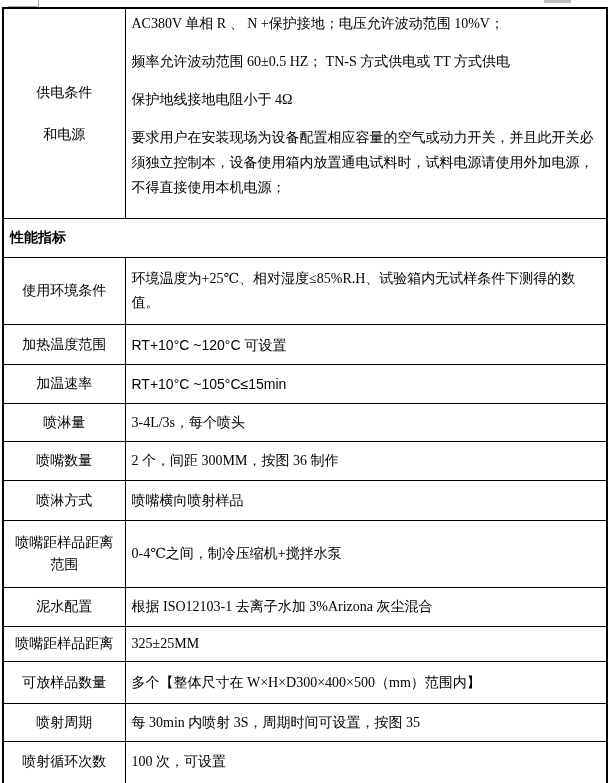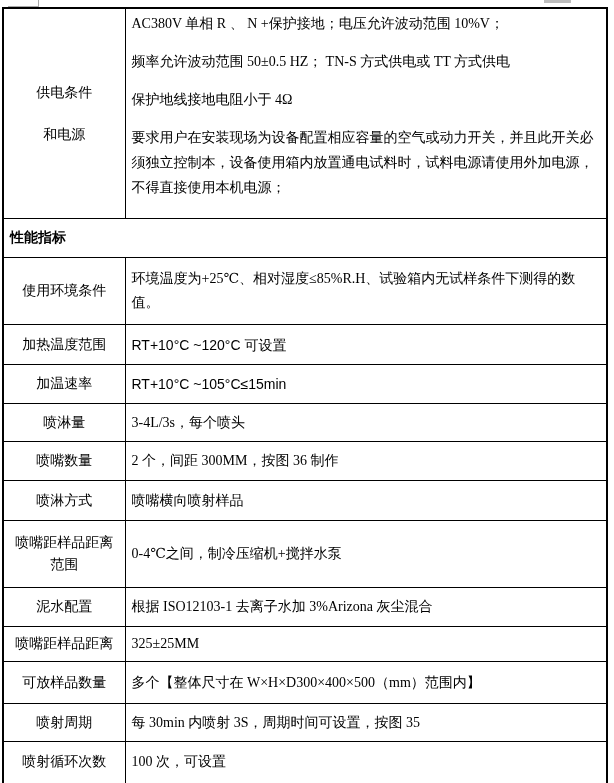--- a/index.html
+++ b/index.html
@@ -98,21 +98,21 @@
         <col class="c1">
         <col>
       </colgroup>
     <tbody>
 
       <tr style="height:204px;">
         <td class="label-cell power-label">供电条件
 和电源</td>
         <td class="value-cell power-value">
           <p>AC380V 单相 R 、 N +保护接地；电压允许波动范围 10%V；</p>
-          <p>频率允许波动范围 50±0.5 HZ； TN-S 方式供电或 TT 方式供电</p>
+          <p>频率允许波动范围 60±0.5 HZ； TN-S 方式供电或 TT 方式供电</p>
           <p>保护地线接地电阻小于 4Ω</p>
           <p>要求用户在安装现场为设备配置相应容量的空气或动力开关，并且此开关必须独立控制本，设备使用箱内放置通电试料时，试料电源请使用外加电源，不得直接使用本机电源；</p>
         </td>
       </tr>
 
       <tr style="height:39px;">
         <td class="section-cell" colspan="2">性能指标</td>
       </tr>
 
       <tr style="height:67px;">

